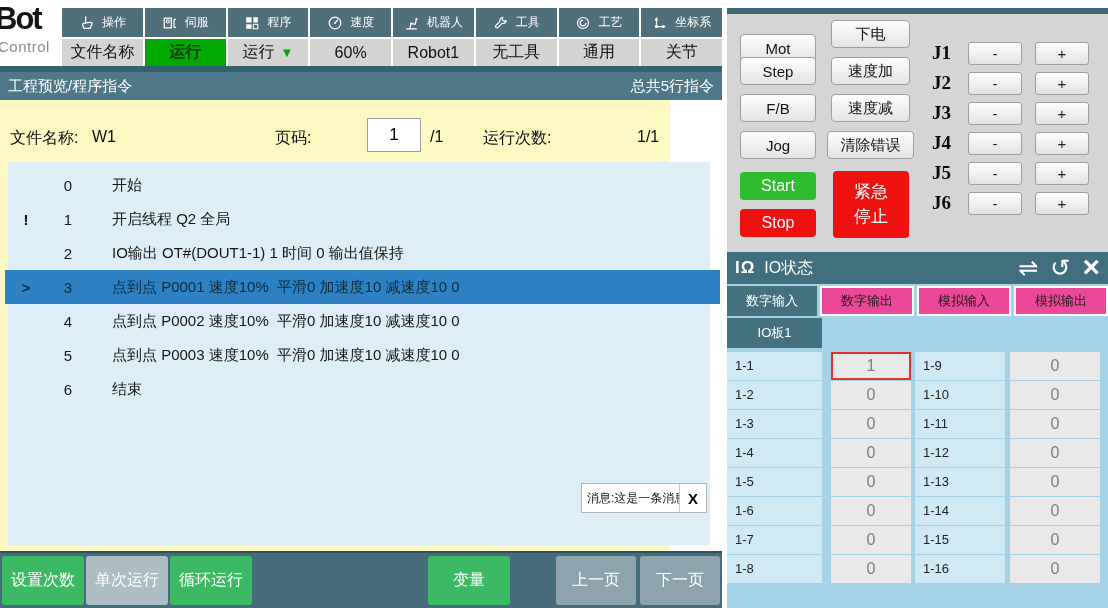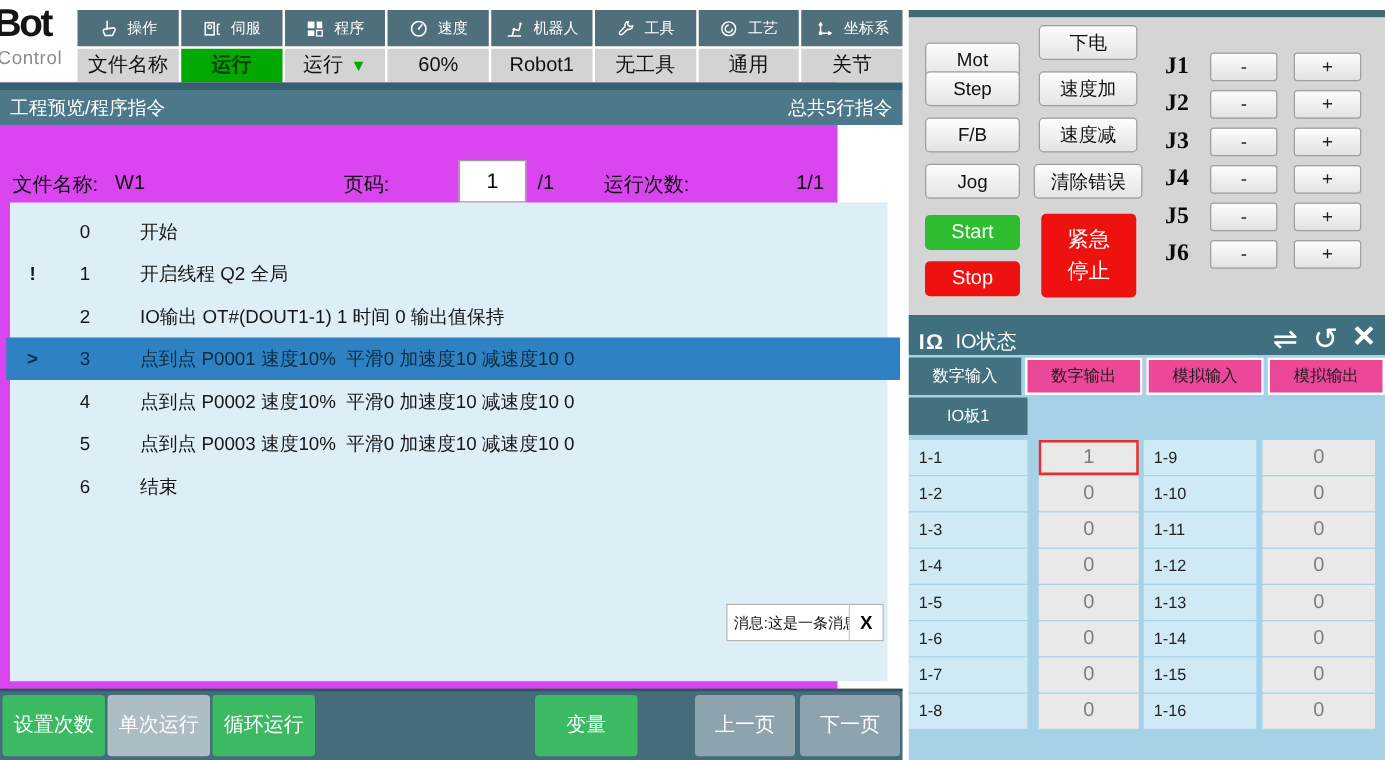--- a/index.html
+++ b/index.html
@@ -1,37 +1,37 @@
 <!DOCTYPE html>
 <html><head>
 <meta charset="utf-8">
 <style>
   html,body{margin:0;padding:0;background:#fff;}
   body{width:1108px;height:608px;font-family:"Liberation Sans",sans-serif;-webkit-font-smoothing:antialiased;}
   #app{position:relative;width:1108px;height:608px;overflow:hidden;background:#fff;}
 
   
-  #left{position:absolute;left:0;top:0;width:670px;height:608px;background:#d946ef;}
+  #left{position:absolute;left:0;top:0;width:670px;height:608px;background:#fef9c3;}
   #topbar{position:absolute;left:0;top:0;width:722px;height:66px;background:#fff;}
   #logo{position:absolute;left:0;top:1px;width:62px;height:64px;overflow:hidden;}
   #logo .l1{font-size:31px;font-weight:bold;color:#141414;letter-spacing:-2px;line-height:36px;margin-left:-5px;}
   #logo .l2{font-size:15px;color:#8d8d8d;letter-spacing:0.5px;margin-left:-2px;line-height:20px;}
   #tabs{position:absolute;left:62px;top:8px;width:660px;height:29px;display:flex;gap:2px;}
   .tab{flex:1;background:#4f6f7b;color:#fff;display:flex;align-items:center;justify-content:center;gap:7px;font-size:12px;cursor:pointer;}
   .tab svg{display:block;}
   #modes{position:absolute;left:62px;top:39px;width:660px;height:27px;display:flex;gap:2px;}
   .mode{flex:1;background:#d3d3d3;color:#111;display:flex;align-items:center;justify-content:center;gap:6px;font-size:16px;cursor:pointer;}
   .mode.green{background:#00a800;color:#073f07;font-weight:bold;}
   .caret{color:#00a800;font-size:13px;line-height:1;}
   #strip{position:absolute;left:0;top:66px;width:722px;height:6px;background:#33616f;}
 
   #phead{position:absolute;left:0;top:72px;width:722px;height:28px;background:#4c7889;color:#fff;
          display:flex;justify-content:space-between;align-items:center;padding:0 8px;box-sizing:border-box;font-size:15px;}
 
-  #inforow{position:absolute;left:0;top:116px;width:722px;height:62px;color:#0e0e0e;font-size:16px;padding-left:28px;}
+  #inforow{position:absolute;left:0;top:106px;width:722px;height:62px;color:#0e0e0e;font-size:16px;padding-left:28px;}
   #inforow span{position:absolute;top:22px;white-space:nowrap;}
   #file-label{left:10px;} #file-name{left:92px;}
   #page-label{left:275px;}
   #page-input{position:absolute;left:367px;top:12px;width:52px;height:32px;border:1px solid #9c9c9c;
               text-align:center;font-size:17px;font-family:"Liberation Sans",sans-serif;background:#fff;padding:0;}
   #page-total{left:430px;} #runs-label{left:483px;} #runs-value{left:637px;}
 
   #list{position:absolute;left:8px;top:162px;width:702px;height:383px;background:#ddeef7;}
   .prow{position:absolute;left:0;width:702px;height:34px;display:flex;align-items:center;font-size:15px;color:#161616;cursor:pointer;}
   .prow .mk{width:36px;text-align:center;font-weight:bold;flex:none;}
@@ -70,21 +70,21 @@
            font-size:17px;line-height:1.45;text-align:center;width:76px;word-break:break-all;padding:0 14px;}
   #joints{position:absolute;left:205px;top:12px;width:170px;margin-top:12px;}
   .jrow{display:flex;align-items:center;height:30px;}
   .jname{width:36px;font-family:"Liberation Serif","DejaVu Serif",serif;font-size:19px;font-weight:bold;color:#0a0a0a;}
   .sbtn{width:54px;height:23px;background:linear-gradient(#fdfdfd,#e2e2e2);border:1px solid #9f9f9f;border-radius:3px;
         display:flex;align-items:center;justify-content:center;font-size:15px;color:#222;box-sizing:border-box;cursor:pointer;}
   .sbtn.minus{margin-right:13px;}
 
   #iopanel{position:absolute;left:727px;top:252px;width:381px;height:356px;background:#a6d2e8;}
   #iohead{position:absolute;left:0;top:0;width:381px;height:32px;background:#40707f;color:#fff;
-          display:flex;align-items:flex-end;padding:0 8px;box-sizing:border-box;}
+          display:flex;align-items:center;padding:0 8px;box-sizing:border-box;}
   #iohead .iologo{font-size:17px;font-weight:bold;letter-spacing:1px;margin-right:9px;}
   #iohead .iotitle{font-size:16px;flex:1;}
   #iohead .hicon{font-size:24px;line-height:1;margin-left:12px;cursor:pointer;}
   #iohead .hicon.close{font-size:30px;font-weight:bold;margin-top:-3px;}
   #iotabs{position:absolute;left:0;top:34px;width:381px;height:30px;display:flex;gap:3px;}
   .iotab{flex:1;display:flex;align-items:center;justify-content:center;font-size:13px;color:#1d1d1d;
          background:#ec4899;border:2px solid #fff;box-sizing:border-box;cursor:pointer;}
   .iotab.active{background:#44717f;color:#fff;border:none;}
   #ioboard{position:absolute;left:0;top:66px;width:95px;height:30px;background:#44717f;color:#fff;
            display:flex;align-items:center;justify-content:center;font-size:13px;cursor:pointer;}

